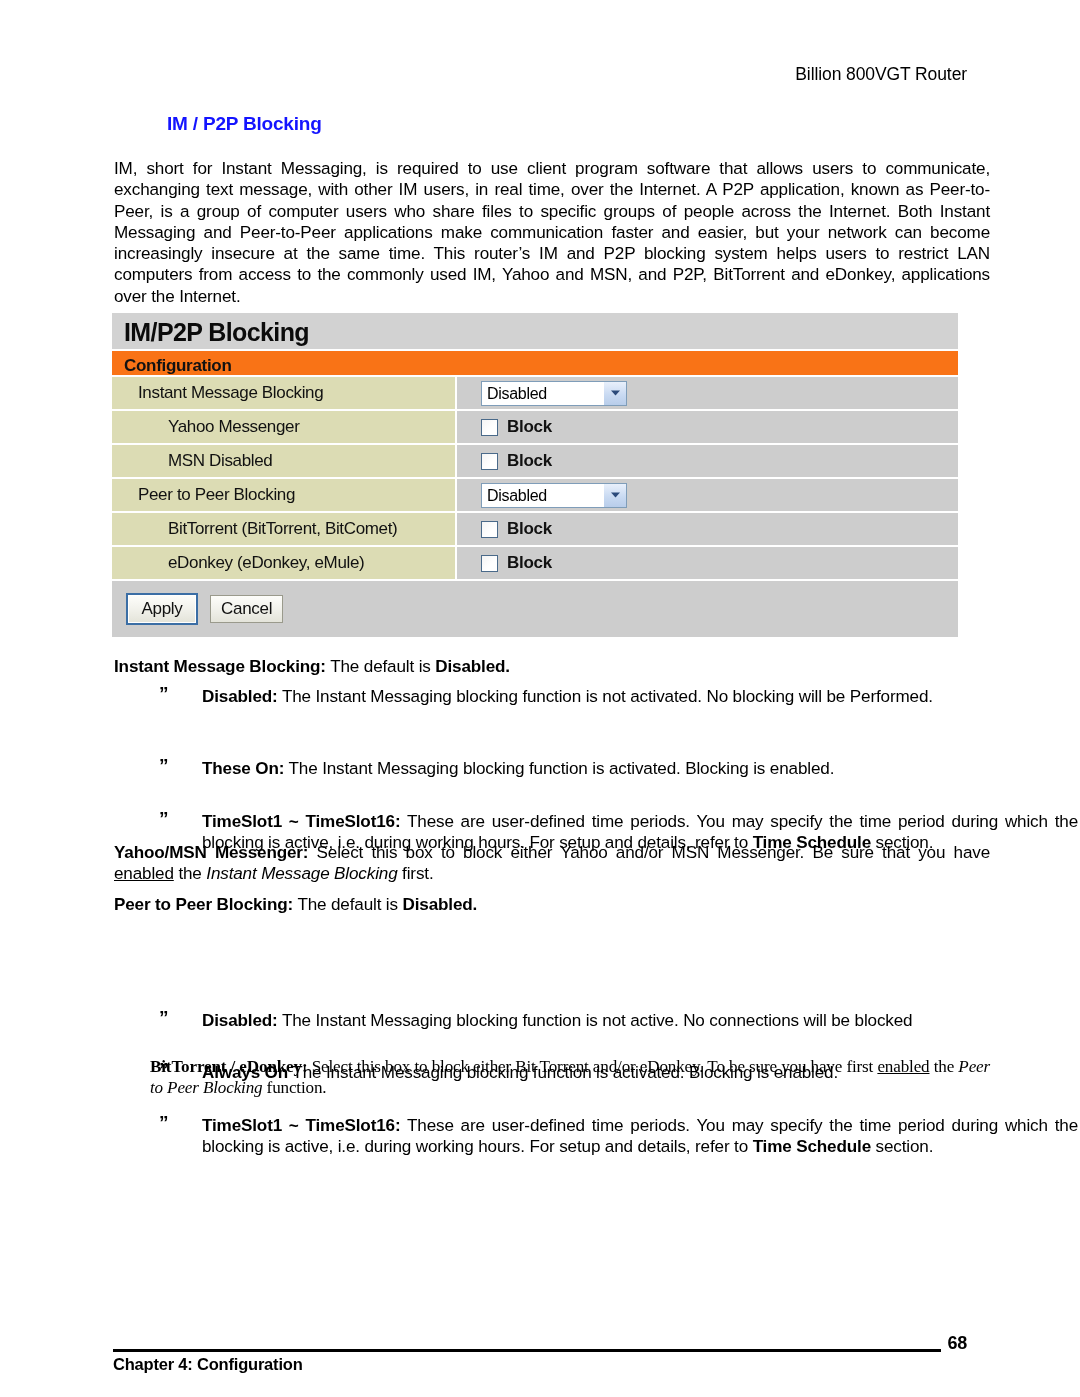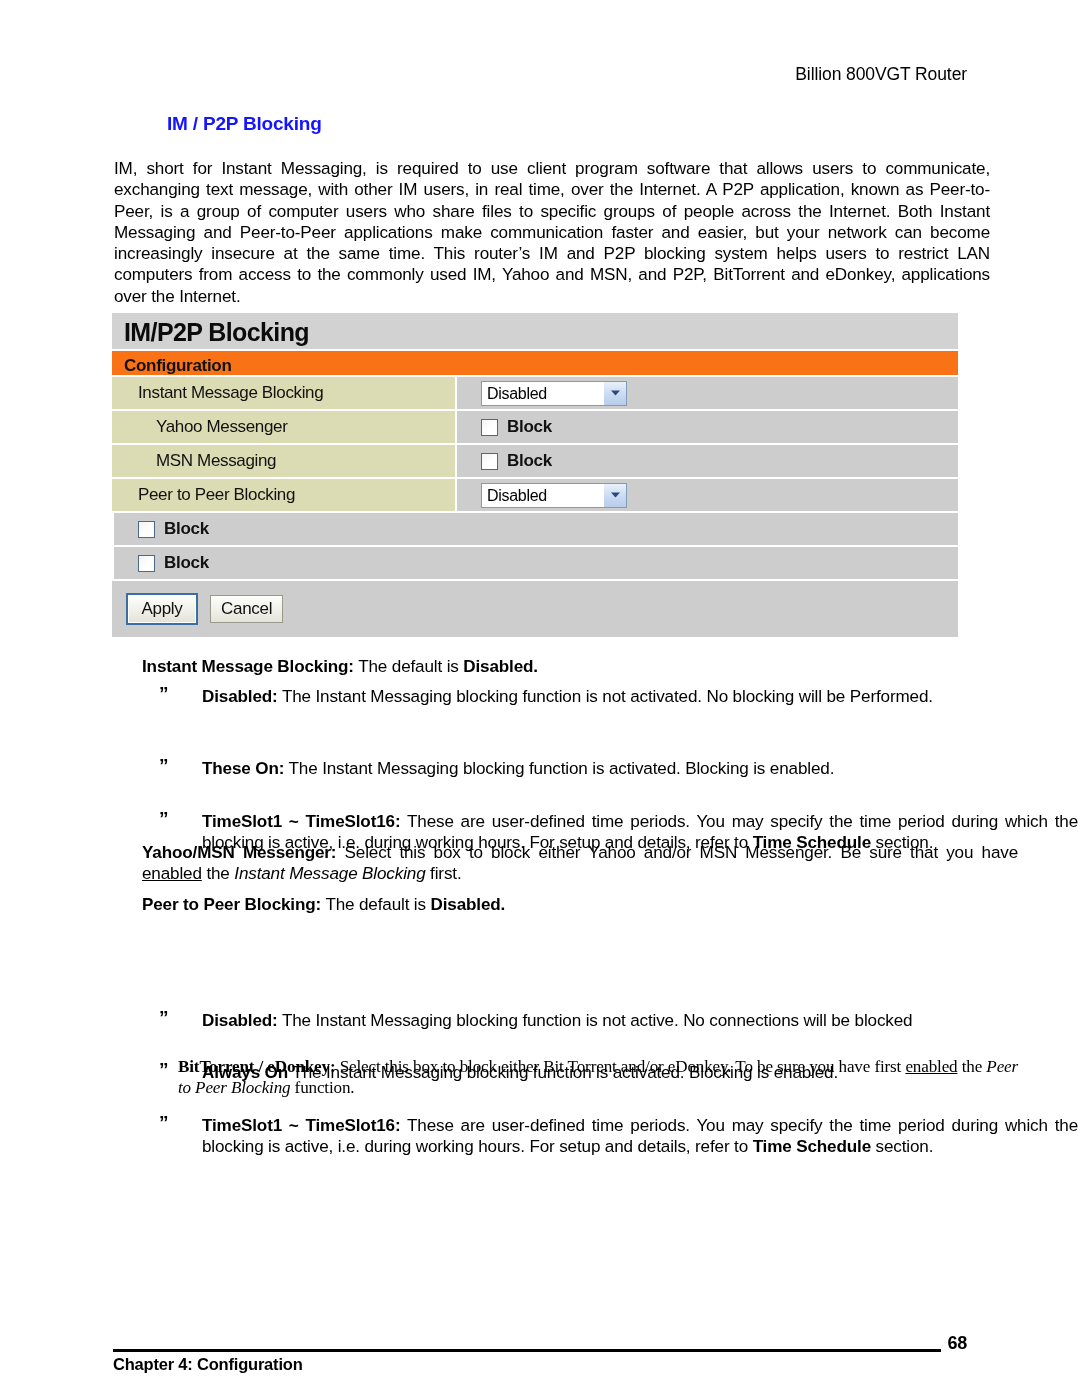--- a/index.html
+++ b/index.html
@@ -102,21 +102,21 @@
     width: 343px;
     background: #dcdcb4;
     font-size: 17px;
     color: #111111;
     line-height: 32px;
     padding-left: 26px;
     box-sizing: border-box;
     letter-spacing: -0.35px;
     white-space: nowrap;
   }
-  .row-label.sub { padding-left: 44px; }
+  .row-label.sub { padding-left: 56px; }
   .row-field {
     flex: 1 1 auto;
     background: #cdcdcd;
     display: flex;
     align-items: center;
     padding-left: 24px;
     box-sizing: border-box;
     border-left: 2px solid #ffffff;
   }
 
@@ -202,21 +202,20 @@
   }
 
   
   .body-block {
     position: absolute;
     left: 114px;
     width: 876px;
     font-size: 17.1px;
     line-height: 21.3px;
     letter-spacing: -0.15px;
-    margin-left: 28px;
   }
   .just { text-align: justify; }
   .bullet {
     position: relative;
     padding-left: 63px;
     margin-left: 25px;
   }
   .bullet .bmark {
     position: absolute;
     left: 20px;
@@ -290,21 +289,21 @@
       <div class="row-label sub">Yahoo Messenger</div>
       <div class="row-field">
         <span class="cb-wrap">
           <span class="xp-check"></span>
           <span class="cb-label">Block</span>
         </span>
       </div>
     </div>
 
     <div class="row">
-      <div class="row-label sub">MSN Messaging</div>
+      <div class="row-label sub">MSN Disabled</div>
       <div class="row-field">
         <span class="cb-wrap">
           <span class="xp-check"></span>
           <span class="cb-label">Block</span>
         </span>
       </div>
     </div>
 
     <div class="row">
       <div class="row-label">Peer to Peer Blocking</div>
@@ -314,29 +313,31 @@
           <span class="arrow">
             <svg width="11" height="8" viewBox="0 0 11 8">
                 <path d="M1 1.5 L5.5 6.5 L10 1.5 Z" fill="#2b4a7a"></path>
               </svg>
           </span>
         </div>
       </div>
     </div>
 
     <div class="row">
+      <div class="row-label sub">BitTorrent (BitTorrent, BitComet)</div>
       <div class="row-field">
         <span class="cb-wrap">
           <span class="xp-check"></span>
           <span class="cb-label">Block</span>
         </span>
       </div>
     </div>
 
     <div class="row">
+      <div class="row-label sub">eDonkey (eDonkey, eMule)</div>
       <div class="row-field">
         <span class="cb-wrap">
           <span class="xp-check"></span>
           <span class="cb-label">Block</span>
         </span>
       </div>
     </div>
 
     <div class="button-bar">
       <div class="xp-btn focused">Apply</div>

